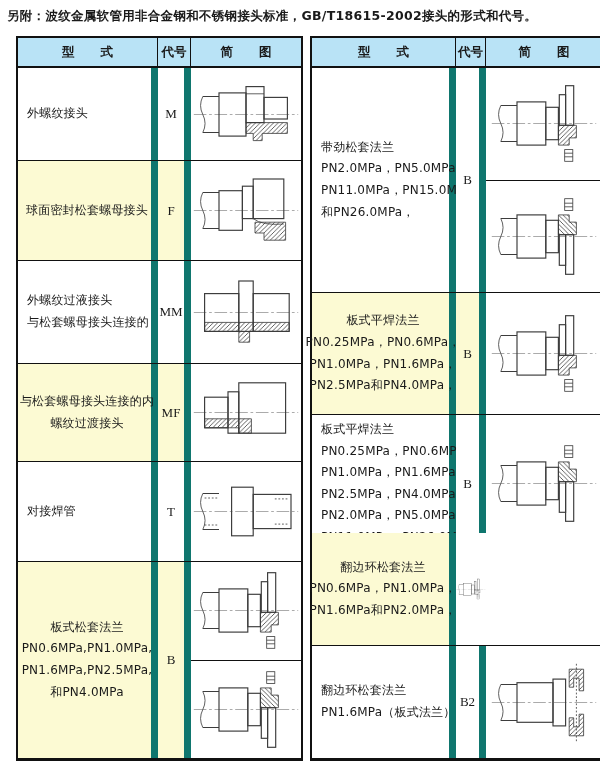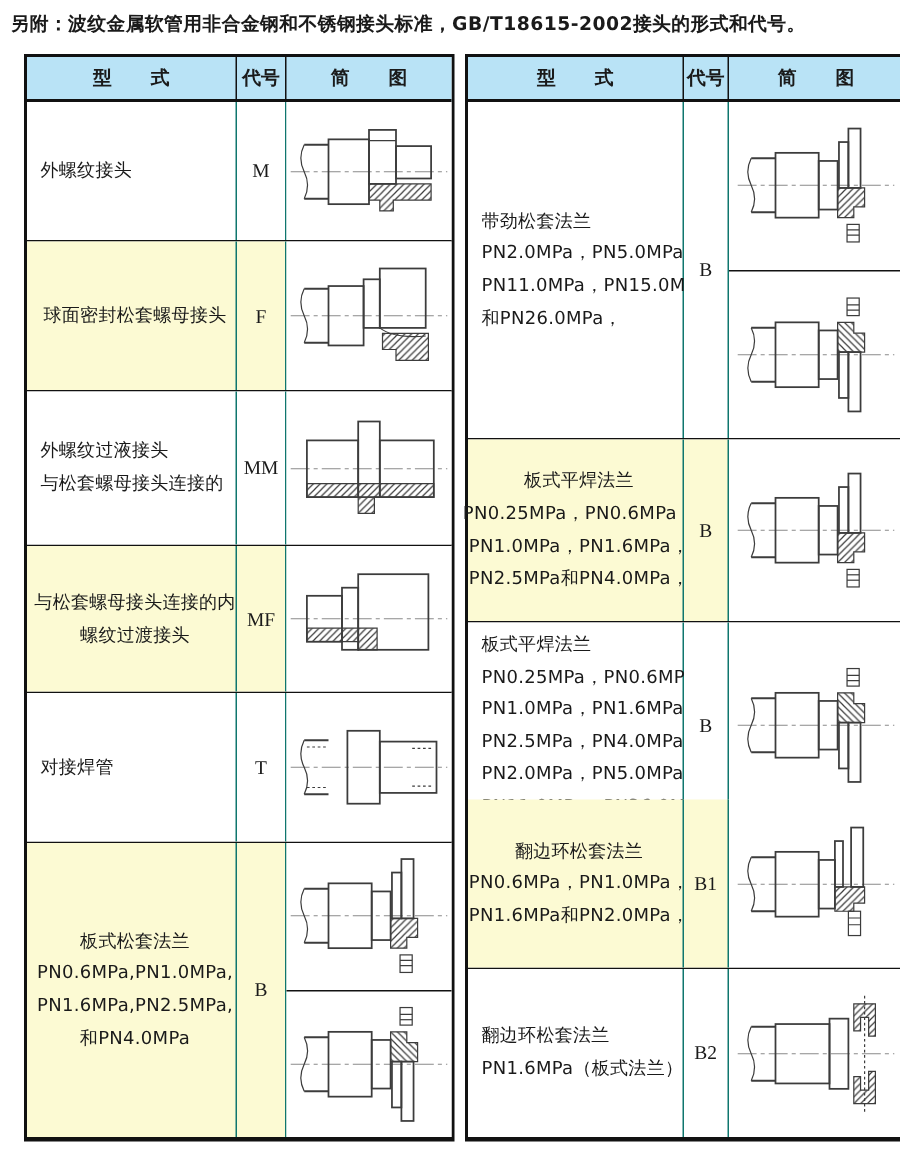--- a/index.html
+++ b/index.html
@@ -17,21 +17,21 @@
   .tbl-left  .hdr { grid-template-columns:140px 33px auto; }
   .tbl-right .hdr { grid-template-columns:144px 30px auto; }
   .hcell { display:flex; align-items:center; justify-content:center;
     font-size:12.5px; font-weight:bold; border-right:1px solid #111;
     font-family:"DejaVu Sans",sans-serif; white-space:pre; }
   .hcell:last-child { border-right:none; }
   .row { display:grid; border-bottom:1px solid #111; }
   .row:last-child { border-bottom:none; }
   .tbl-left  .row { grid-template-columns:140px 33px auto; }
   .tbl-right .row { grid-template-columns:144px 30px auto; }
-  .cell { border-right:1px solid #0f766e; }
+  .cell { border-right:7px solid #0f766e; }
   .cell:last-child { border-right:none; }
   .type-cell { display:flex; flex-direction:column; justify-content:center;
     padding:4px 4px 4px 9px; font-size:12px; line-height:1.8;
     font-family:"DejaVu Sans",sans-serif; }
   .type-line { white-space:nowrap; letter-spacing:0.2px; }
   .code-cell { display:flex; align-items:center; justify-content:center;
     font-size:13px; font-family:"Liberation Serif",serif; }
   .diag-cell { display:flex; flex-direction:column; background:#fff; }
   .diag-sub { flex:1; display:flex; align-items:center; justify-content:center; }
   .diag-sub + .diag-sub { border-top:1px solid #111; }
@@ -308,21 +308,20 @@
               </svg>
             </div>
           </div>
         </div>
         <div class="row" style="height: 113px;">
           <div class="cell type-cell bg-yellow">
             <div class="type-line">翻边环松套法兰</div>
             <div class="type-line">PN0.6MPa，PN1.0MPa，</div>
             <div class="type-line">PN1.6MPa和PN2.0MPa，</div>
           </div>
-          <div class="cell code-cell bg-yellow">B1</div>
           <div class="cell diag-cell">
             <div class="diag-sub">
               <svg viewBox="0 0 120 90" width="108" height="81">
                 <line class="cl" x1="2" y1="45" x2="118" y2="45"></line>
                 <path class="ln" d="M30,25 L12,25 M30,65 L12,65"></path>
                 <path class="tn" d="M12,25 q-5,10 0,20 q5,10 0,20"></path>
                 <rect class="ln" x="30" y="21" width="32" height="48"></rect>
                 <rect class="ln" x="62" y="27" width="12" height="36"></rect>
                 <rect class="ln" x="74" y="13" width="6" height="34"></rect>
                 <rect class="ln" x="86" y="3" width="9" height="44"></rect>

